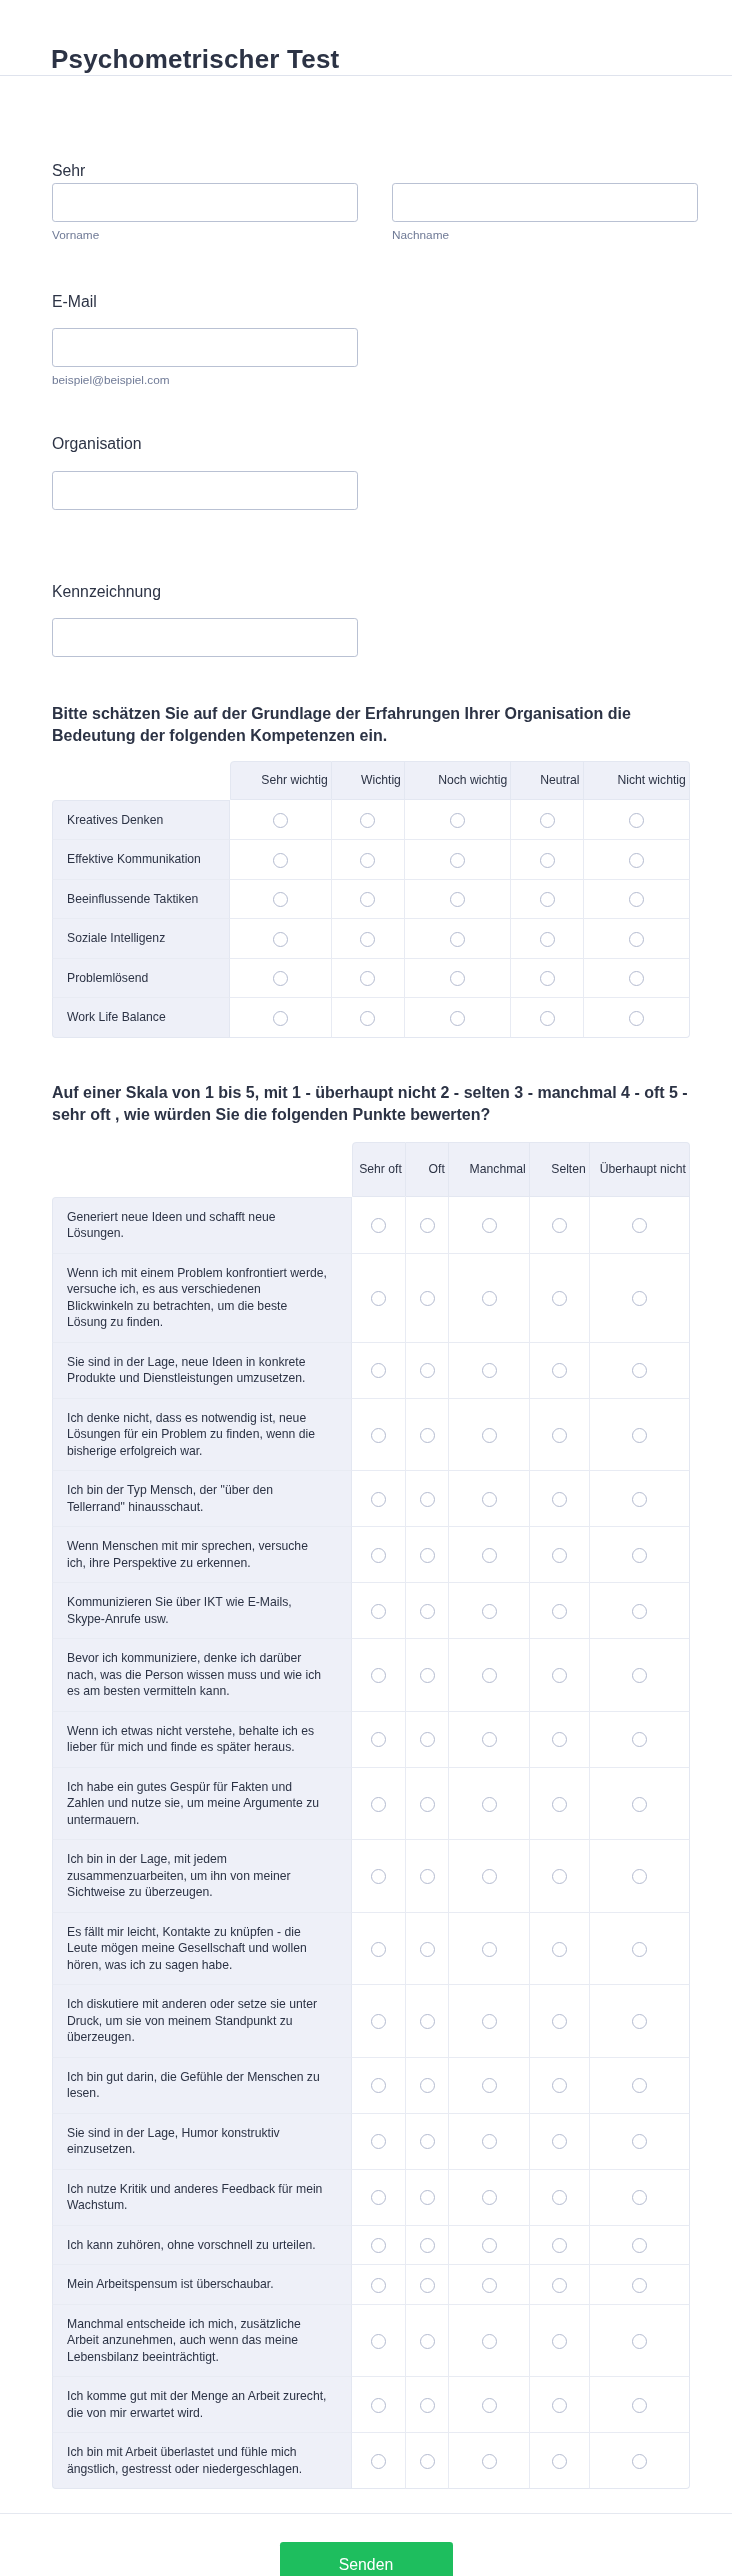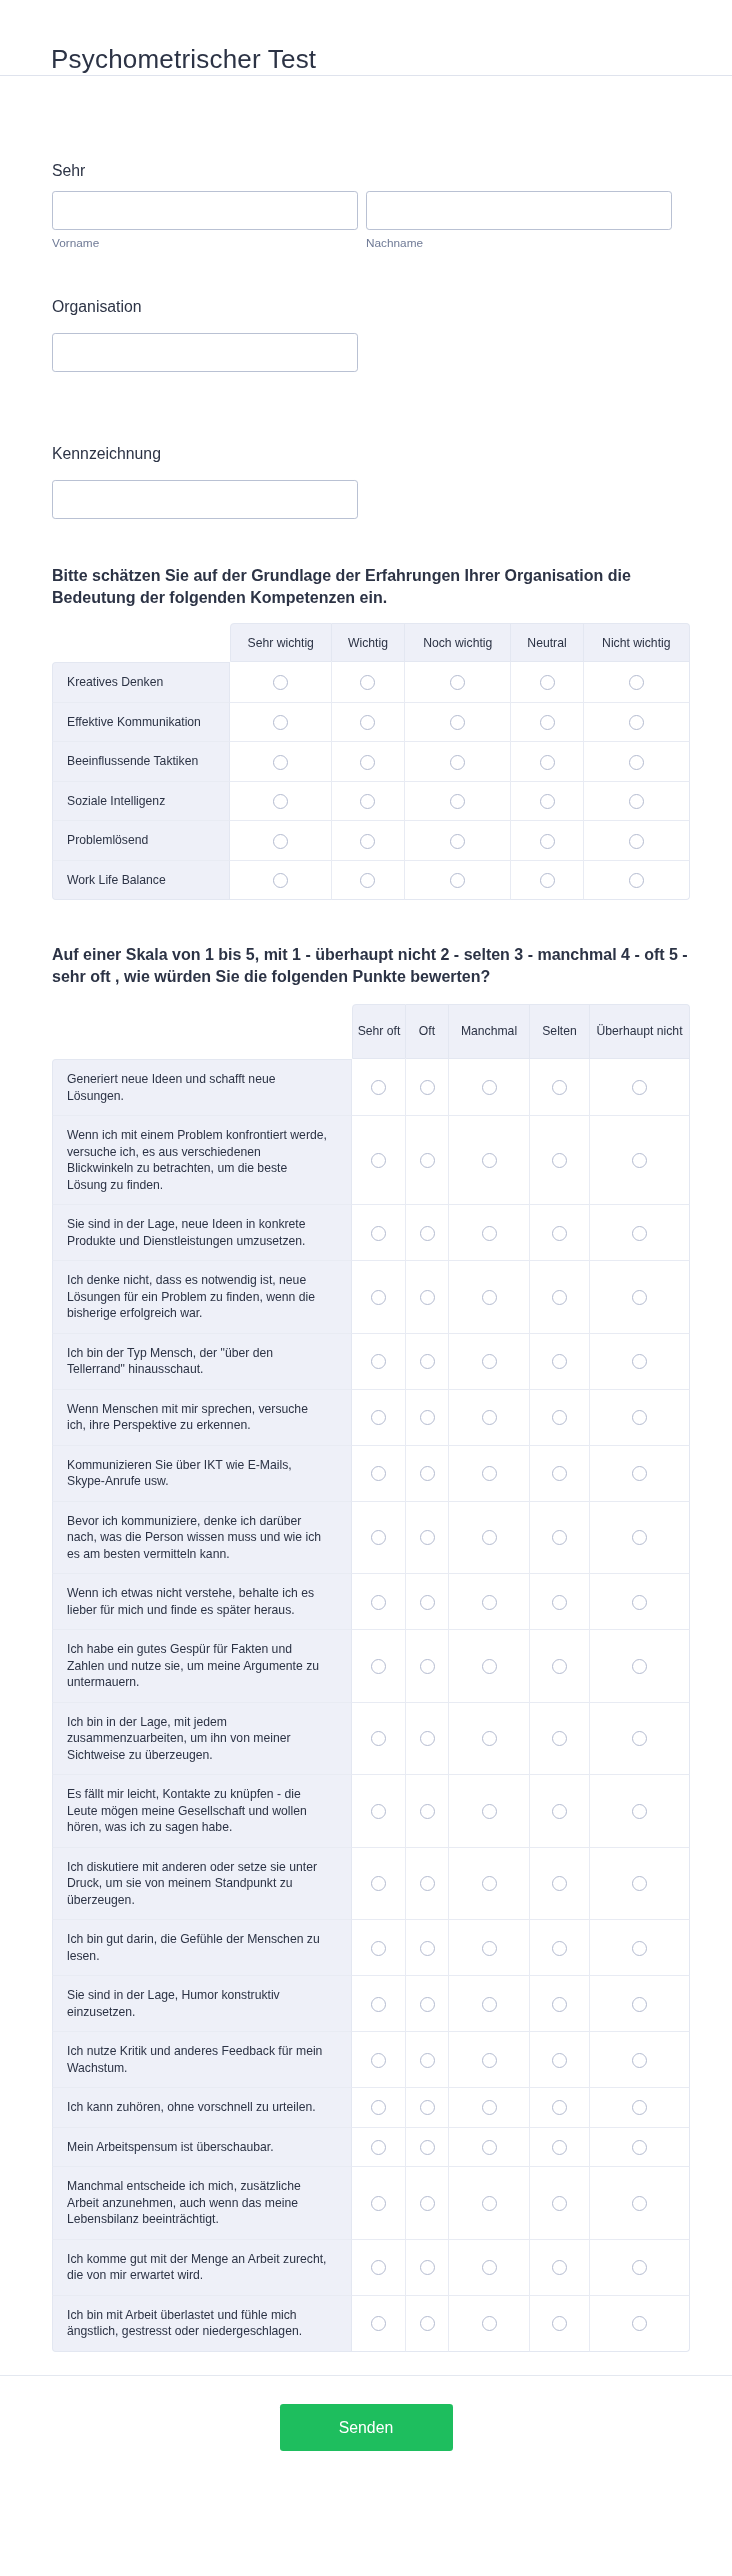--- a/index.html
+++ b/index.html
@@ -4,54 +4,54 @@
 <style>
   * { margin:0; padding:0; box-sizing:border-box; }
   html,body { background:#ffffff; }
   body {
     width:732px; min-height:2576px; margin:0 auto;
     font-family:"Liberation Sans", sans-serif;
     color:#2c3345;
   }
   
   .form-header { padding:44px 51px 0 51px; height:76px; border-bottom:0.8px solid #dfe3ed; }
-  .form-title { font-size:26px; font-weight:400; line-height:31.5px; color:#2c3345; letter-spacing:0.2px; }
+  .form-title { font-size:26px; font-weight:700; line-height:31.5px; color:#2c3345; letter-spacing:0.2px; }
 
   
   .form-body { padding:0 41px 0 52px; }
   .field { }
   .qlabel { display:block; font-size:15.8px; font-weight:500; line-height:20.5px; color:#2c3345; }
   .tinput {
     display:block; width:306px; height:39px; margin-top:15.8px;
     border:0.8px solid #b9c1d3; border-radius:3.2px; background:#fff;
     padding:0 9.5px; font-size:12.6px; color:#2c3345; outline:none;
     font-family:"Liberation Sans", sans-serif;
   }
-  .row2 { display:flex; gap:8px; margin-top:9px; }
+  .row2 { display:flex; gap:34px; margin-top:1px; }
   .row2 .tinput { margin-top:0; }
   .subfield { width:306px; }
   .sublabel { margin-top:6.3px; font-size:11.8px; line-height:14px; color:#6f7a96; font-weight:400; }
 
   .mt-name { margin-top:85px; }
   .mt-email { margin-top:50px; }
   .mt-org { margin-top:47px; }
   .mt-kenn { margin-top:72px; }
   .mt-q1 { margin-top:46px; }
   .mt-q2 { margin-top:44px; }
 
   .question { font-size:16px; font-weight:700; line-height:22px; color:#2c3345; max-width:639px; }
 
   
   table.matrix { border-collapse:separate; border-spacing:0; table-layout:fixed; width:638px; }
   table.matrix.m1 { margin-top:14px; }
   table.matrix.m2 { margin-top:15.8px; }
   .matrix th, .matrix td { font-weight:400; font-size:12.2px; line-height:16.5px; vertical-align:middle; }
   .matrix th.corner { background:transparent; border:none; }
   .matrix th.mx-head {
-    background:#eef0f8; color:#2c3345; font-weight:500; text-align:center;
+    background:#eef0f8; color:#2c3345; font-weight:500; text-align:right;
     border-top:0.8px solid #e3e7f1; border-right:0.8px solid #e3e7f1; border-bottom:0.8px solid #e3e7f1;
     padding:4.7px 3.2px; height:39px;
   }
   table.m2 th.mx-head { height:55px; }
   .matrix th.mx-head:nth-child(2) { border-left:0.8px solid #e3e7f1; border-top-left-radius:3.9px; }
   .matrix th.mx-head:last-child { border-top-right-radius:3.9px; }
   .matrix th.mx-label {
     background:#eef0f8; color:#2c3345; font-weight:400; text-align:left;
     border-left:0.8px solid #e3e7f1; border-right:0.8px solid #e3e7f1; border-bottom:0.8px solid #e8ebf3;
     padding:11px 23px 11px 14px; height:39px;
@@ -94,20 +94,25 @@
         <input type="text" class="tinput" value="" style="">
         <div class="sublabel">Vorname</div>
       </div>
       <div class="subfield">
         <input type="text" class="tinput" value="" style="">
         <div class="sublabel">Nachname</div>
       </div>
     </div>
   </div>
 
+  <div class="field mt-email">
+    <label class="qlabel">E-Mail</label>
+    <input type="text" class="tinput" value="" style="">
+    <div class="sublabel">beispiel@beispiel.com</div>
+  </div>
 
   <div class="field mt-org">
     <label class="qlabel">Organisation</label>
     <input type="text" class="tinput" value="" style="">
   </div>
 
   <div class="field mt-kenn">
     <label class="qlabel">Kennzeichnung</label>
     <input type="text" class="tinput" value="" style="">
   </div>

